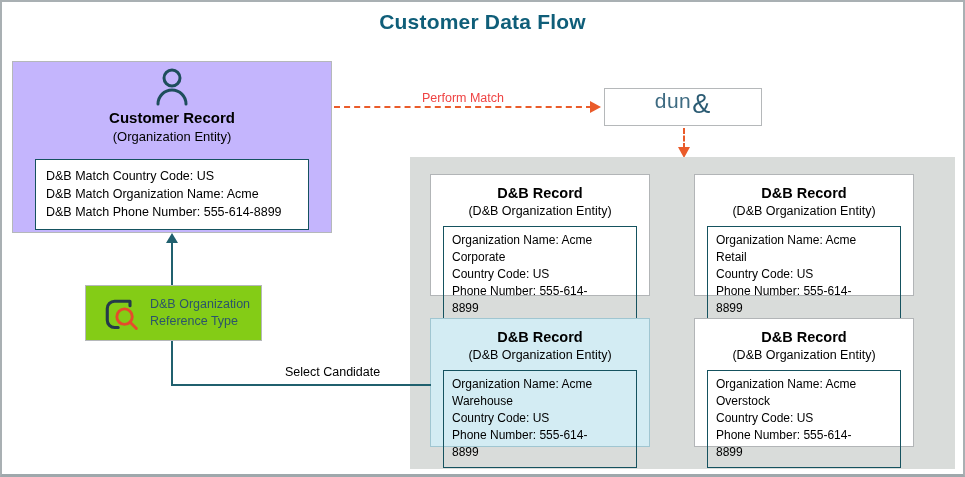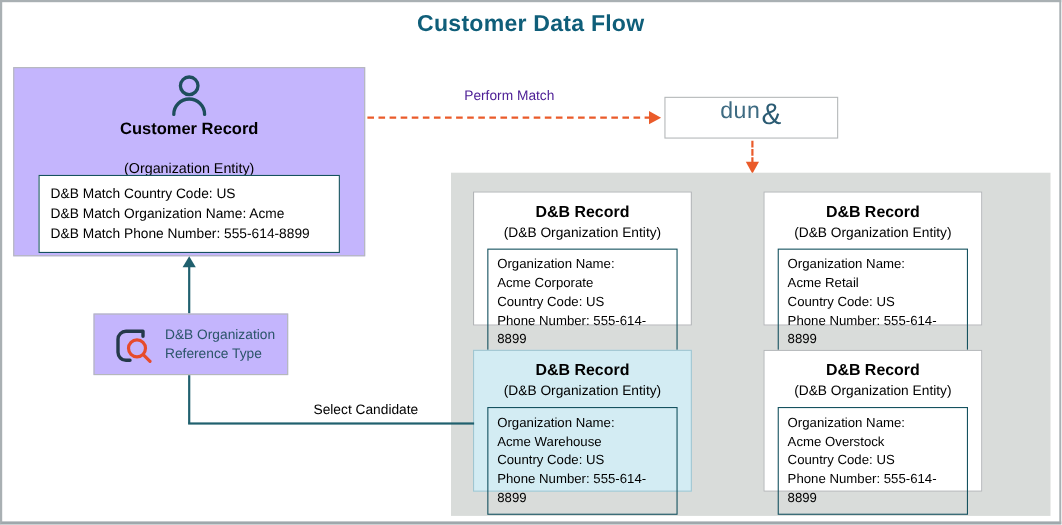--- a/index.html
+++ b/index.html
@@ -30,21 +30,21 @@
   .customer-box {
     position: absolute;
     left: 10px; top: 59px;
     width: 320px; height: 172px;
     background: #c4b5fd;
     border: 1px solid #b5b8ba;
     text-align: center;
   }
   .person-icon { display: block; margin: 5px auto 0 auto; }
   .customer-title { font-size: 15px; font-weight: bold; color: #000; margin-top: 2px; }
-  .customer-subtitle { font-size: 13px; color: #000; margin-top: 19px; }
+  .customer-subtitle { font-size: 13px; color: #000; margin-top: 3px; }
   .detail-box {
     position: absolute;
     left: 22px; right: 22px; top: 97px;
     border: 1px solid #15525f;
     background: #fff;
     text-align: left;
     padding: 7px 10px 8px 10px;
     font-size: 12.5px;
     line-height: 1.45;
     color: #000;
@@ -60,25 +60,25 @@
   .pm-arrowhead {
     position: absolute;
     left: 588px; top: 99px;
     width: 0; height: 0;
     border-left: 11px solid #ea5b2a;
     border-top: 6px solid transparent;
     border-bottom: 6px solid transparent;
   }
   .pm-label {
     position: absolute;
-    left: 332px; top: 78px;
+    left: 332px; top: 89px;
     width: 258px;
     text-align: center;
     font-size: 12.5px;
-    color: #4c1d95;
+    color: #ef4444;
   }
   .dnb-vline {
     position: absolute;
     left: 681px; top: 126px;
     height: 21px; width: 0;
     border-left: 2px dashed #ea5b2a;
   }
   .dnb-varrowhead {
     position: absolute;
     left: 676px; top: 145px;
@@ -105,21 +105,21 @@
 
   
   .gray-container {
     position: absolute;
     left: 408px; top: 155px;
     width: 545px; height: 312px;
     background: #d9dcda;
   }
   .record-card {
     position: absolute;
-    width: 199px;
+    width: 220px;
     background: #fff;
     border: 1px solid #b2b5b7;
     text-align: center;
     padding-top: 10px;
   }
   .record-card.highlighted {
     background: #d3ecf3;
     border-color: #a0c6d1;
   }
   .card-tl { left: 428px; top: 172px; height: 122px; }
@@ -136,21 +136,21 @@
     font-size: 12px;
     line-height: 1.42;
     color: #000;
   }
 
   
   .ref-box {
     position: absolute;
     left: 83px; top: 283px;
     width: 177px; height: 56px;
-    background: #c4b5fd;
+    background: #84cc16;
     border: 1px solid #b5b8ba;
     display: flex;
     align-items: center;
     padding-left: 14px;
   }
   .ref-icon { flex: 0 0 auto; margin-right: 10px; }
   .ref-label {
     font-size: 12.5px;
     line-height: 1.35;
     color: #2c556a;

